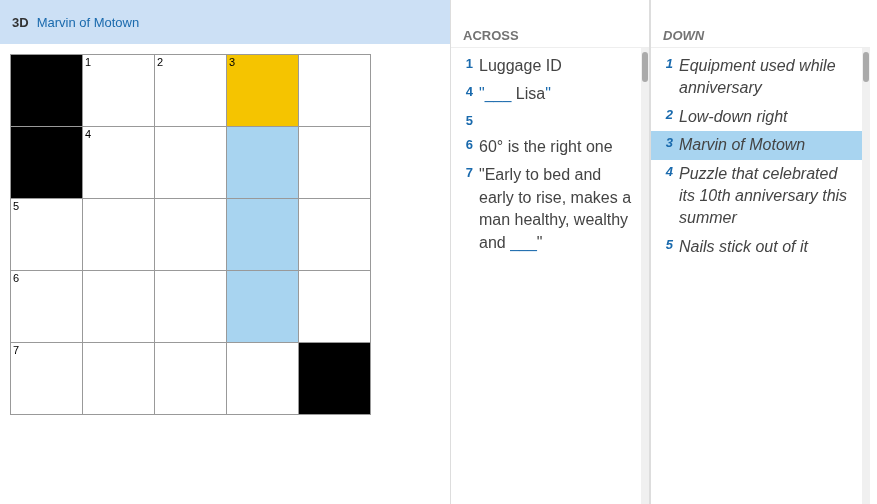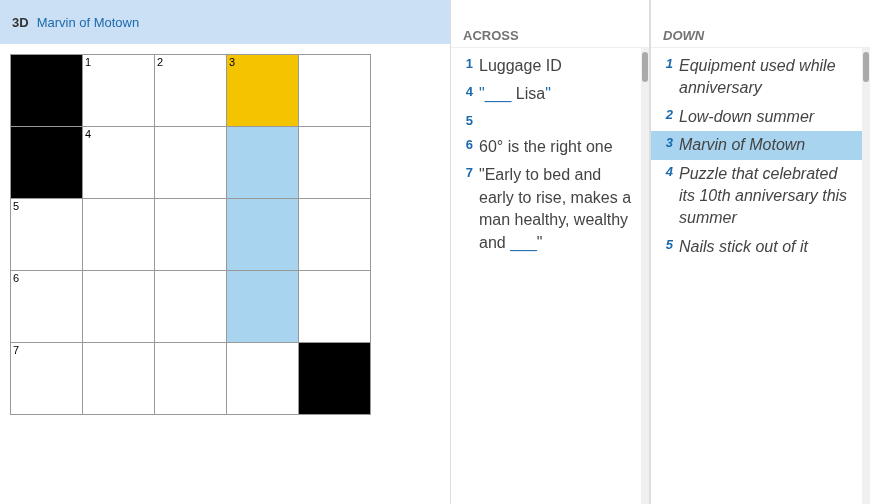--- a/index.html
+++ b/index.html
@@ -283,21 +283,21 @@
 <div class="down-panel">
   <div class="clue-panel-header">DOWN</div>
   <div class="panel-scroll-wrapper">
     <div class="clue-list">
       <div class="clue-item">
         <span class="clue-num">1</span>
         <span class="clue-text">Equipment used while anniversary</span>
       </div>
       <div class="clue-item">
         <span class="clue-num">2</span>
-        <span class="clue-text">Low-down summer</span>
+        <span class="clue-text">Low-down right</span>
       </div>
       <div class="clue-item clue-item-down active">
         <span class="clue-num">3</span>
         <span class="clue-text">Marvin of Motown</span>
       </div>
       <div class="clue-item">
         <span class="clue-num">4</span>
         <span class="clue-text">Puzzle that celebrated its 10th anniversary this summer</span>
       </div>
       <div class="clue-item">

